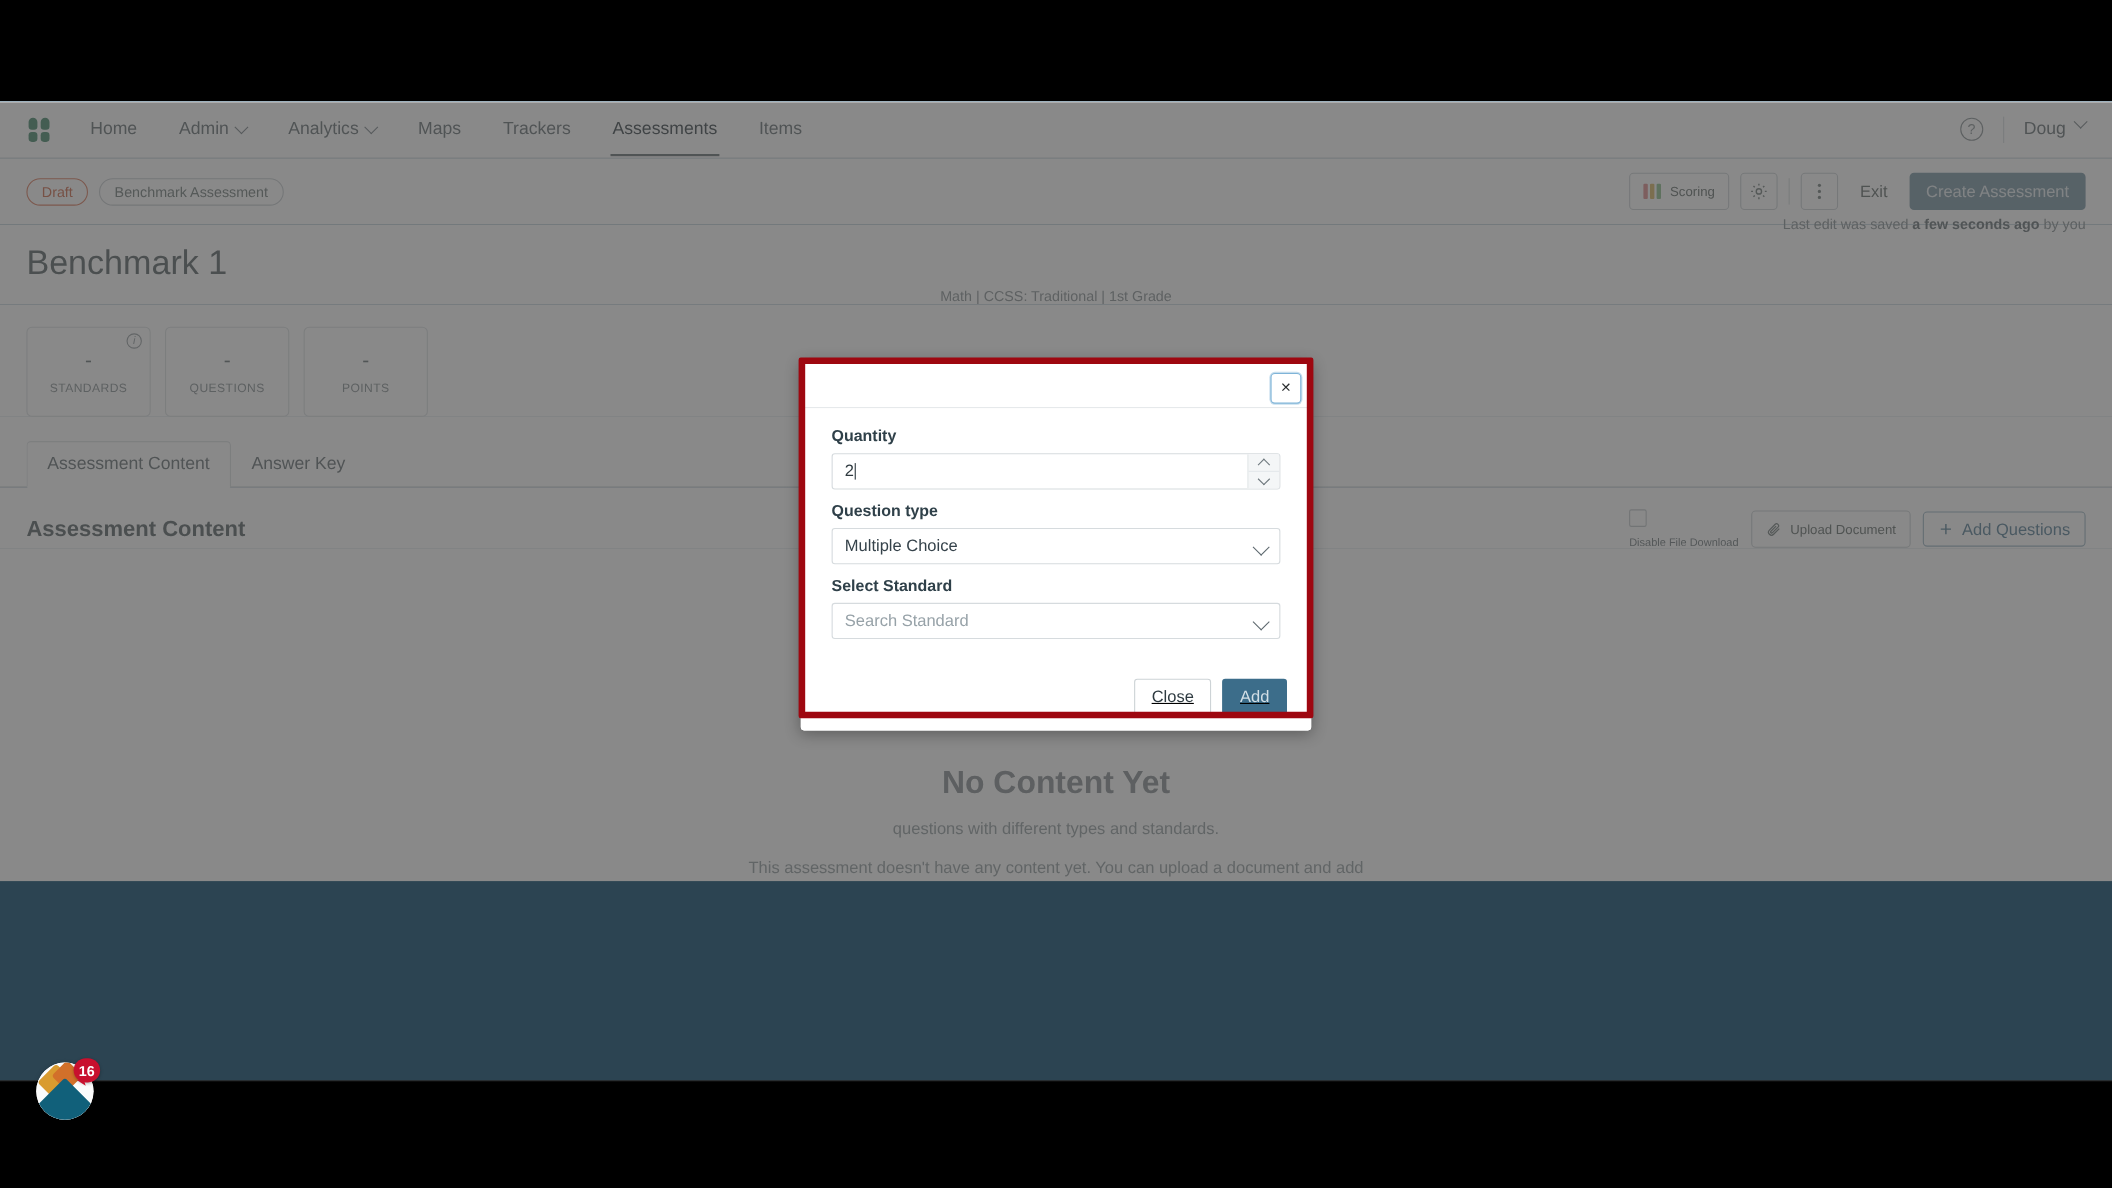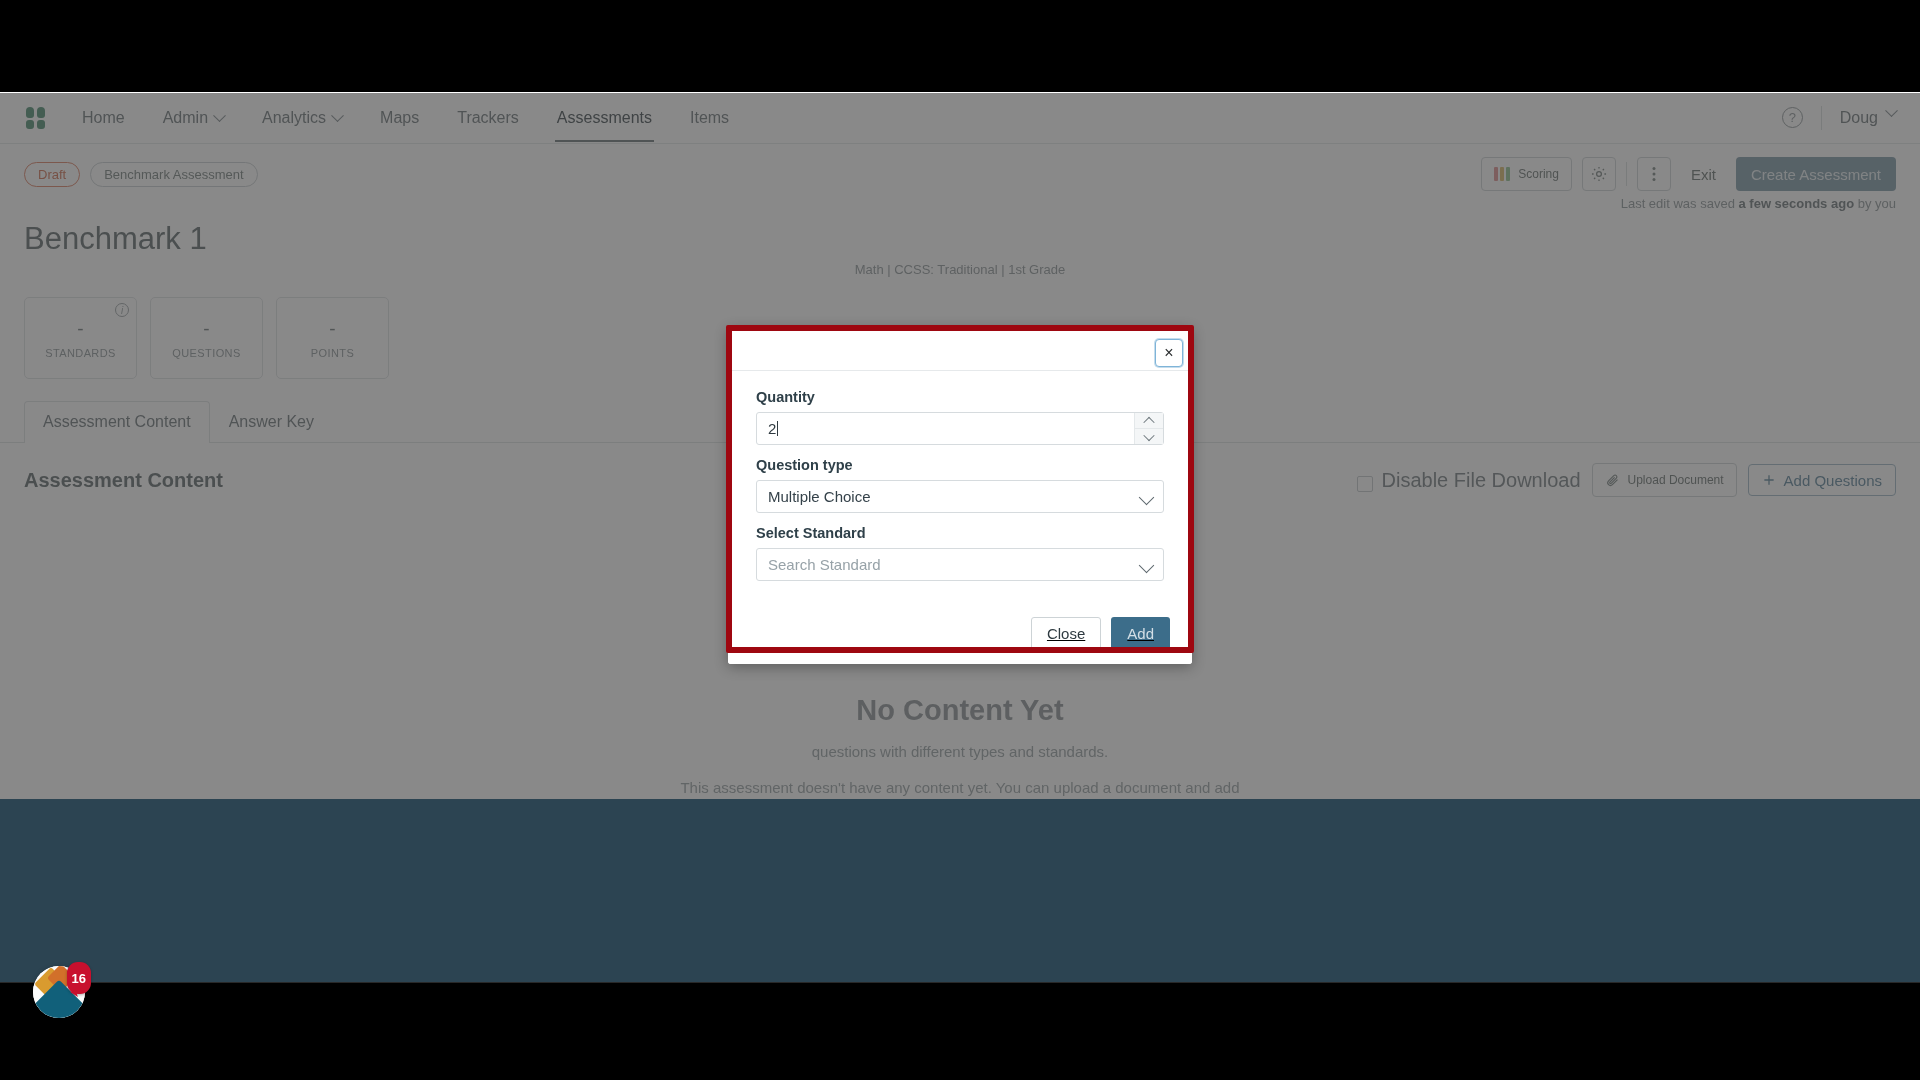--- a/index.html
+++ b/index.html
@@ -237,21 +237,21 @@
   }
 
   
   .contenthdr {
     display: flex; align-items: center;
     padding: 20px 24px 0 24px;
     background: #fff;
   }
   .contenthdr h2 { font-size: 20px; color: #5d6769; font-weight: 700; }
   .contenthdr .right { margin-left: auto; display: flex; align-items: center; gap: 11px; }
-  .checkrow { display: flex; align-items: flex-end; gap: 9px; font-size: 20px; color: #747d80; }
+  .checkrow { display: flex; align-items: flex-start; gap: 9px; font-size: 10px; color: #747d80; flex-direction: column; }
   .checkbox {
     width: 16px; height: 16px; border: 1px solid #c2c8cb; border-radius: 2px; background:#fff;
     cursor: pointer;
   }
   .btn-link-outline {
     height: 32px;
     border: 1px solid #9db6c4;
     border-radius: 4px;
     background: #fff;
     color: #5a8198;
@@ -304,21 +304,21 @@
   }
   .fab .diaBottom {
     position: absolute; left: 6px; top: 22px;
     width: 40px; height: 40px;
     background: #11607a;
     transform: rotate(45deg);
     border-radius: 3px;
   }
   .fab .count {
     position: absolute; right: -6px; top: -4px;
-    min-width: 24px; height: 32px; padding: 0 5px;
+    min-width: 24px; height: 22px; padding: 0 5px;
     background: #c8102e; color: #fff;
     border-radius: 11px;
     font-size: 13px; font-weight: 700;
     display: flex; align-items: center; justify-content: center;
     box-shadow: 0 1px 3px rgba(0,0,0,.3);
   }
   .fab .count::after{
     content:""; position:absolute; left:4px; bottom:-4px;
     border-left: 6px solid transparent;
     border-right: 0px solid transparent;

